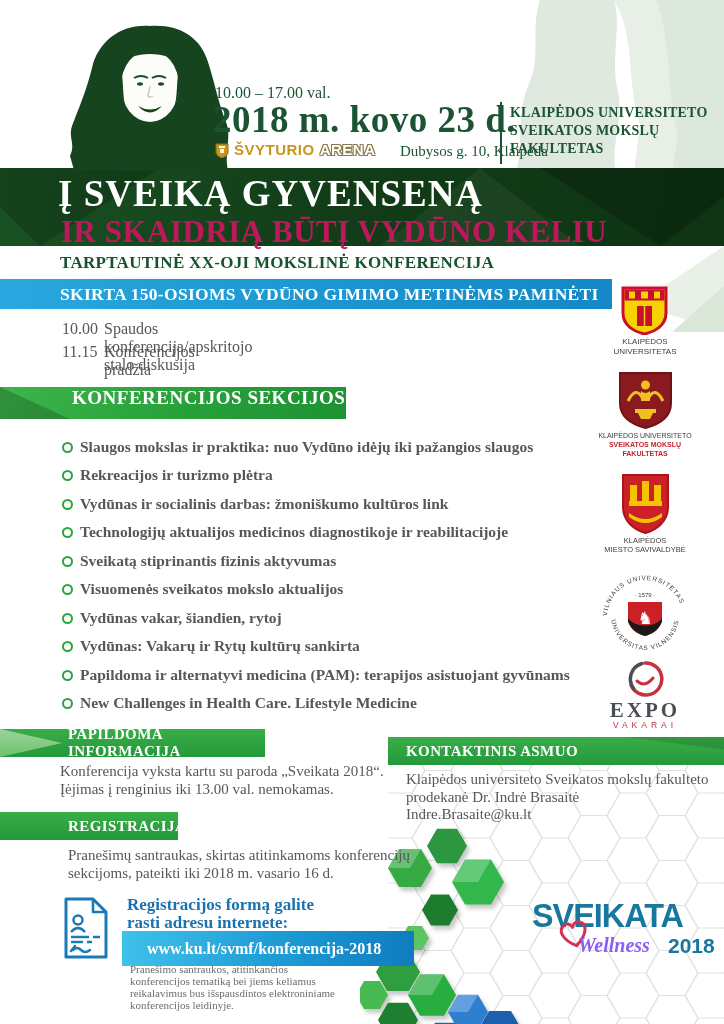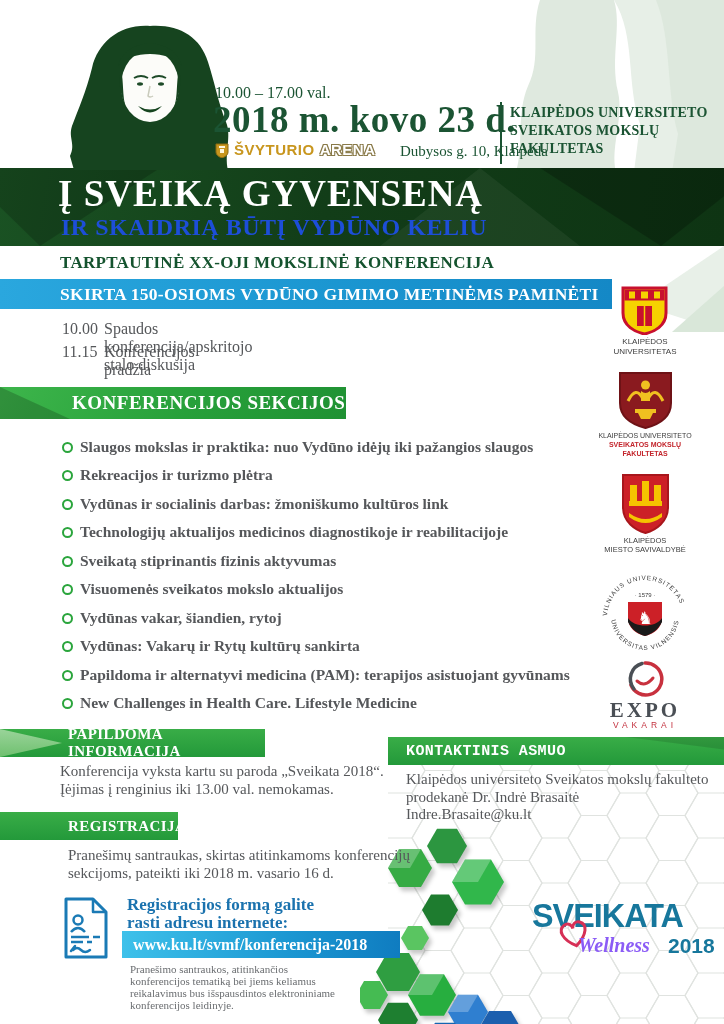--- a/index.html
+++ b/index.html
@@ -19,64 +19,64 @@
   .venue-brand2{font-size:15px;font-weight:bold;color:#ffffff;letter-spacing:.5px;font-family:"Liberation Sans","DejaVu Sans",sans-serif;text-shadow:0 0 1px #8a7b4a,1px 1px 0 #8a7b4a,-1px -1px 0 #8a7b4a,1px -1px 0 #8a7b4a,-1px 1px 0 #8a7b4a;}
   .hdr-address{left:365px;top:143px;font-size:15px;color:#1b5433;z-index:3;padding-left:35px;}
   .hdr-divider{left:500px;top:102px;width:2px;height:62px;background:#1b5433;z-index:3;}
   .hdr-fac{left:510px;top:104px;font-size:14px;font-weight:bold;color:#1b5433;line-height:18px;z-index:3;letter-spacing:.2px;}
   
   .banner{left:0;top:168px;width:724px;height:78px;background:linear-gradient(100deg,#1a5223 0%,#123d18 45%,#0e3413 100%);z-index:1;overflow:hidden;}
   .banner .f1{position:absolute;left:380px;top:0;width:200px;height:78px;background:rgba(255,255,255,.05);clip-path:polygon(0 100%,50% 0,100% 100%);}
   .banner .f2{position:absolute;left:540px;top:0;width:220px;height:78px;background:rgba(0,0,0,.22);clip-path:polygon(0 0,100% 0,55% 100%);}
   .banner .f3{position:absolute;left:-40px;top:0;width:200px;height:78px;background:rgba(0,0,0,.18);clip-path:polygon(0 0,100% 0,40% 100%);}
   .banner-t1{left:58px;top:172px;font-size:37px;font-weight:bold;color:#ffffff;letter-spacing:1px;z-index:3;}
-  .banner-t2{left:61px;top:214px;font-size:24px;font-weight:bold;color:#1d4ed8;letter-spacing:.5px;z-index:3;}
+  .banner-t2{left:61px;top:214px;font-size:31px;font-weight:bold;color:#be185d;letter-spacing:.5px;z-index:3;}
   .pale-tris{left:638px;top:246px;z-index:0;}
   
   .conf-type{left:60px;top:253px;font-size:17px;font-weight:bold;color:#14532e;letter-spacing:.3px;z-index:2;}
   .blue-bar{left:0;top:279px;width:612px;height:30px;background:linear-gradient(90deg,#2aa7de 0%,#1b96d1 55%,#1488c6 100%);z-index:2;display:flex;align-items:center;}
   .blue-bar span{margin-left:60px;font-size:17.5px;font-weight:bold;color:#ffffff;letter-spacing:.3px;}
   
   .sched-row{font-size:16px;color:#55575a;z-index:2;}
   .sched-time{position:absolute;left:62px;}
   .sched-event{position:absolute;left:104px;}
   
-  .sekcijos-bar{left:0;top:387px;width:346px;height:32px;background:linear-gradient(120deg,#3db54b 0%,#27a03a 55%,#1f9133 100%);z-index:2;display:flex;align-items:center;}
+  .sekcijos-bar{left:0;top:387px;width:346px;height:32px;background:linear-gradient(120deg,#3db54b 0%,#27a03a 55%,#1f9133 100%);z-index:2;display:flex;}
   .sekcijos-bar::before{content:"";position:absolute;left:0;top:0;width:70px;height:100%;background:rgba(0,0,0,.20);clip-path:polygon(0 0,100% 100%,0 100%);}
   .sekcijos-bar span{margin-left:72px;font-size:19px;font-weight:bold;color:#ffffff;letter-spacing:.5px;}
   .bullets{left:62px;top:432px;width:575px;z-index:2;}
   .b-row{position:absolute;left:0;display:flex;align-items:flex-start;}
   .b-dot{width:7px;height:7px;border:2.5px solid #2aa53c;border-radius:50%;margin:4px 7px 0 0;flex:none;}
   .b-txt{font-size:15.5px;font-weight:600;color:#55575a;}
   
   .logo-label{position:absolute;width:150px;text-align:center;font-family:"Liberation Sans","DejaVu Sans",sans-serif;color:#3c3c3c;z-index:2;}
   .logo-svg{z-index:2;}
   .lbl-red{color:#c3242b;}
   .expo-name{left:570px;top:698px;width:150px;text-align:center;font-size:21px;font-weight:bold;color:#4a4f55;letter-spacing:3px;z-index:2;}
   .expo-sub{left:570px;top:720px;width:150px;text-align:center;font-size:8.5px;color:#c3313e;letter-spacing:4px;z-index:2;font-family:"Liberation Sans","DejaVu Sans",sans-serif;}
   
   .ribbon{height:28px;background:linear-gradient(180deg,#39ad47 0%,#23993a 100%);display:flex;align-items:center;z-index:2;}
   .ribbon span{font-size:15px;font-weight:bold;color:#ffffff;letter-spacing:.4px;}
   .rib-info{left:0;top:729px;width:265px;}
   .rib-info::before{content:"";position:absolute;left:0;top:0;width:62px;height:100%;background:linear-gradient(180deg,#9ad49a,#6fc06f);clip-path:polygon(0 0,100% 50%,0 100%);}
   .rib-info span{margin-left:68px;}
   .rib-reg{left:0;top:812px;width:178px;}
   .rib-reg span{margin-left:68px;}
-  .rib-contact{left:388px;top:737px;width:336px;font-family:Liberation Mono, monospace;}
+  .rib-contact{left:388px;top:737px;width:336px;}
   .rib-contact::after{content:"";position:absolute;right:0;top:0;width:140px;height:100%;background:rgba(0,0,0,.12);clip-path:polygon(30% 0,100% 0,100% 45%);}
   .rib-contact span{margin-left:18px;}
   .para{font-size:15px;color:#55575a;line-height:17.5px;z-index:2;}
   .info-para{left:60px;top:763px;}
   .reg-para{left:68px;top:847px;}
   .note-para{left:130px;top:963px;font-size:11px;line-height:12px;color:#6a6d70;z-index:2;}
   .contact-para{left:406px;top:771px;line-height:17.5px;z-index:2;}
   
   .doc-icon{left:62px;top:896px;z-index:2;}
   .cta{left:127px;top:896px;font-size:17px;font-weight:bold;color:#1a72ae;line-height:18px;z-index:2;}
-  .url-bar{left:122px;top:931px;width:278px;height:27px;background:linear-gradient(90deg,#3ec1ea 0%,#1b97d2 60%,#0f7cc0 100%);display:flex;align-items:center;z-index:2;}
+  .url-bar{left:122px;top:931px;width:278px;height:35px;background:linear-gradient(90deg,#3ec1ea 0%,#1b97d2 60%,#0f7cc0 100%);display:flex;align-items:center;z-index:2;padding-left:14px;}
   .url-bar span{margin-left:11px;font-size:16px;font-weight:bold;color:#ffffff;}
   
   .hex-svg{left:360px;top:748px;z-index:1;}
   .sv-logo{left:528px;top:896px;width:196px;height:70px;z-index:2;font-family:"Liberation Sans","DejaVu Sans",sans-serif;}
   .sv-title{position:absolute;left:4px;top:0;font-size:34px;font-weight:800;color:#17779c;letter-spacing:-1px;transform:scaleX(.95);transform-origin:left;}
   .sv-heart{position:absolute;left:28px;top:22px;}
   .sv-well{position:absolute;left:50px;top:38px;font-size:20px;font-style:italic;font-weight:bold;color:#8b5cf6;font-family:"Liberation Serif","DejaVu Serif",serif;}
   .sv-year{position:absolute;left:140px;top:38px;font-size:21px;font-weight:800;color:#17779c;}
 </style>
 </head>

